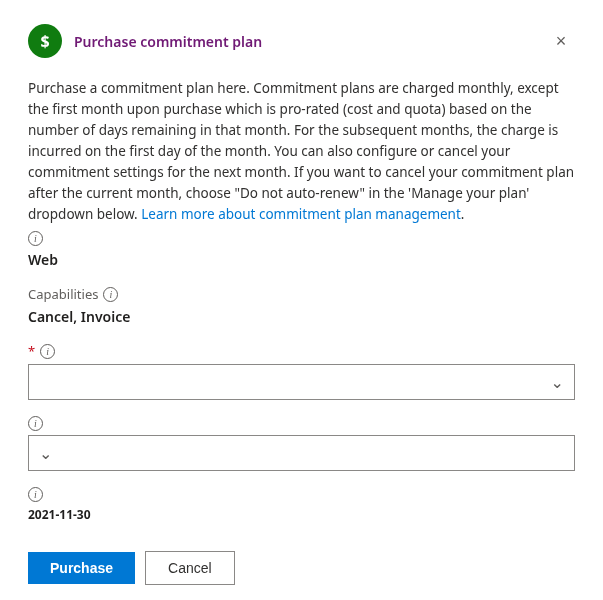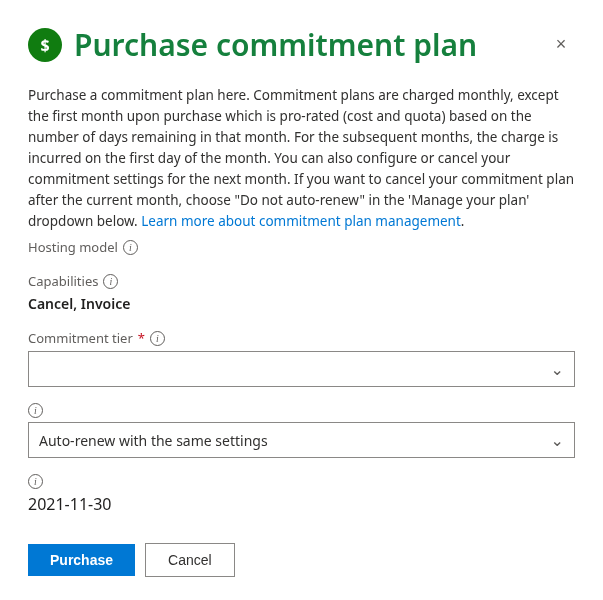--- a/index.html
+++ b/index.html
@@ -50,23 +50,23 @@
       flex-shrink: 0;
     }
 
     .app-icon-dollar {
       color: white;
       font-weight: 700;
       font-size: 16px;
     }
 
     .dialog-title {
-      font-size: 30px;
+      font-size: 14px;
       font-weight: 600;
-      color: #15803d;
+      color: #701a75;
       text-align: right;
     }
 
     .close-btn {
       background: none;
       border: none;
       cursor: pointer;
       font-size: 18px;
       color: #605e5c;
       display: flex;
@@ -142,22 +142,22 @@
       color: #323130;
       position: relative;
     }
 
     .select-chevron {
       color: #605e5c;
       font-size: 16px;
     }
 
     .auto-renewal-date {
-      font-size: 16px;
-      font-weight: 400;
+      font-size: 12px;
+      font-weight: 700;
       color: #201f1e;
     }
 
     .dialog-footer {
       margin-top: 28px;
       display: flex;
       gap: 10px;
       align-items: center;
     }
 
@@ -196,51 +196,49 @@
     </div>
     <button class="close-btn" title="Close">×</button>
   </div>
 
   <p class="description-text">
     <span>Purchase a commitment plan here. Commitment plans are charged monthly, except the first month upon purchase which is pro-rated (cost and quota) based on the number of days remaining in that month. For the subsequent months, the charge is incurred on the first day of the month. You can also configure or cancel your commitment settings for the next month. If you want to cancel your commitment plan after the current month, choose "Do not auto-renew" in the 'Manage your plan' dropdown below. </span><a href="#">Learn more about commitment plan management</a>.
   </p>
 
   <div class="field-group">
     <div class="field-label">
-      <span>Hosting model</span>
-      <span class="info-icon">i</span>
-    </div>
+      <span class="info-icon">i</span>
+    </div>
+    <div class="field-value">Web</div>
   </div>
 
   <div class="field-group">
     <div class="field-label">
       <span>Capabilities</span>
       <span class="info-icon">i</span>
     </div>
     <div class="field-value">Cancel, Invoice</div>
   </div>
 
   <div class="field-group">
     <div class="field-label">
-      <span>Commitment tier</span>
       <span class="required-star">*</span>
       <span class="info-icon">i</span>
     </div>
     <div class="select-field">
       <span></span>
       <span class="select-chevron">⌄</span>
     </div>
   </div>
 
   <div class="field-group">
     <div class="field-label">
       <span class="info-icon">i</span>
     </div>
     <div class="select-field">
-      <span>Auto-renew with the same settings</span>
       <span class="select-chevron">⌄</span>
     </div>
   </div>
 
   <div class="field-group">
     <div class="field-label">
       <span class="info-icon">i</span>
     </div>
     <div class="auto-renewal-date">2021-11-30</div>
   </div>

